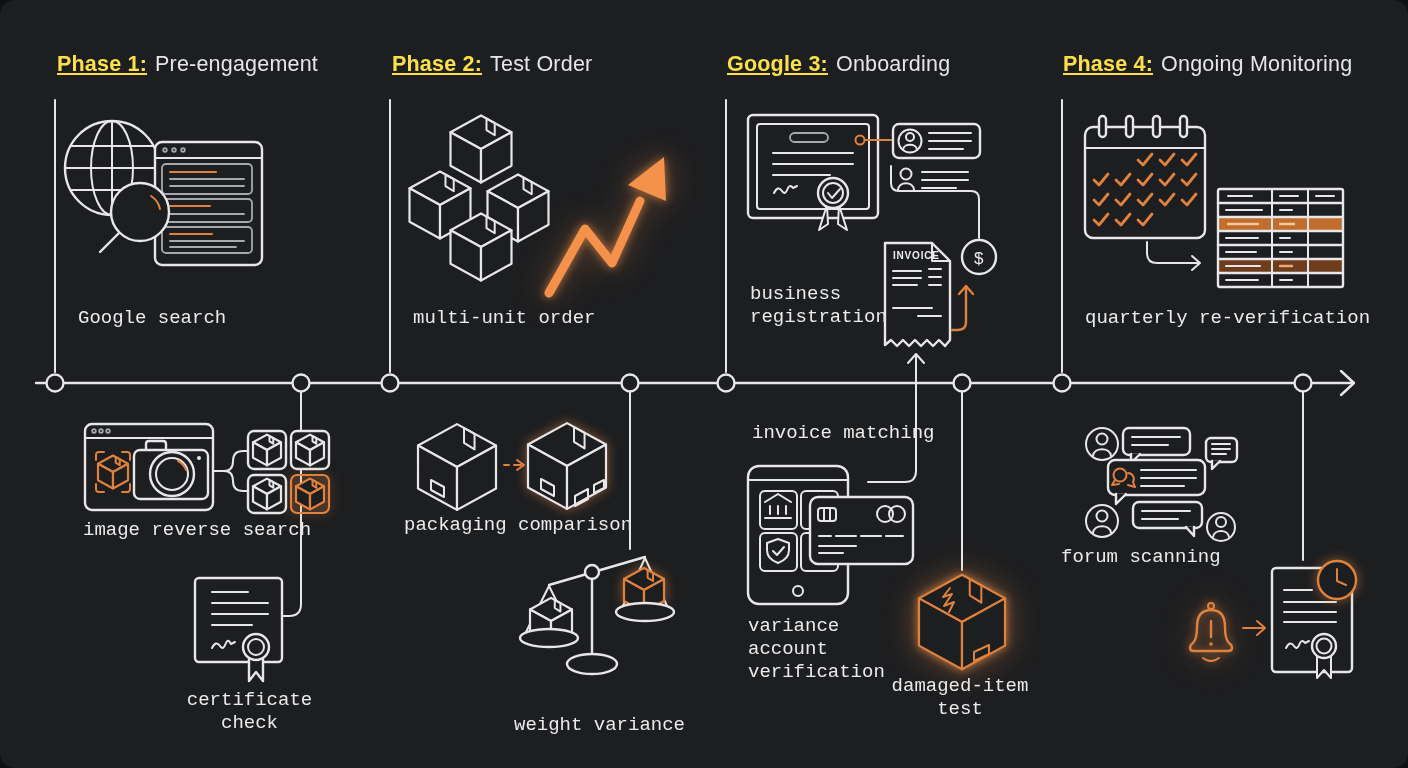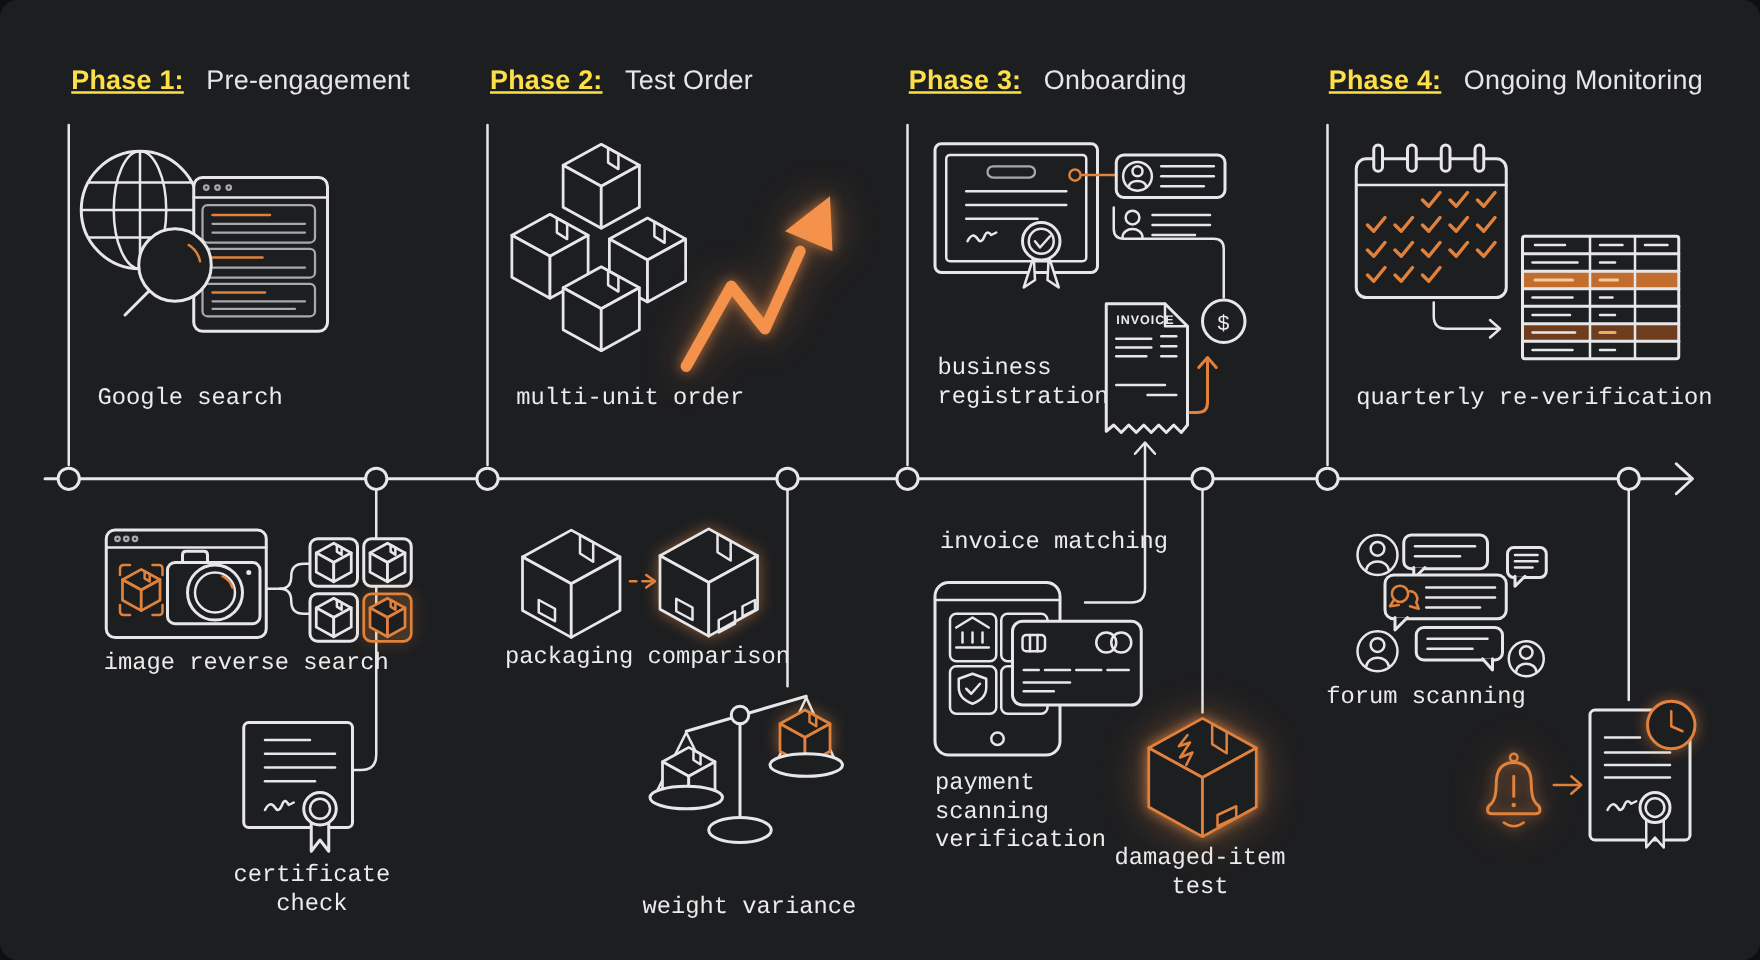--- a/index.html
+++ b/index.html
@@ -8,21 +8,21 @@
     --row-orange:#c26c2e; --text:#ebebec;
   }
   html,body{margin:0;padding:0;background:var(--frame);}
   .canvas{
     position:relative;width:1408px;height:768px;background:var(--bg);
     border-radius:14px;overflow:hidden;
     font-family:"Liberation Sans",sans-serif;color:var(--text);
   }
   .phase-header{position:absolute;top:52px;font-size:21.5px;letter-spacing:.2px;white-space:nowrap;}
   .phase-header .strong{font-weight:700;color:#fde047;text-decoration:underline;}
-  .phase-header .rest{font-weight:400;color:#e6e6e8;margin-left:18px;}
+  .phase-header .rest{font-weight:400;color:#e6e6e8;margin-left:8px;}
   .item-label{position:absolute;font-size:19px;line-height:1.22;color:var(--text);font-family:Liberation Mono, monospace;}
   .center{text-align:center;}
   svg{position:absolute;left:0;top:0;}
   .s{stroke:var(--line);fill:none;stroke-width:2.4;stroke-linecap:round;stroke-linejoin:round;}
   .sf{stroke:var(--line);fill:var(--bg);stroke-width:2.4;stroke-linecap:round;stroke-linejoin:round;}
   .sd{stroke:var(--line-dim);fill:none;stroke-width:1.8;stroke-linecap:round;}
   .ao{stroke:var(--accent);fill:none;stroke-width:2.4;stroke-linecap:round;stroke-linejoin:round;}
   .aof{stroke:var(--accent);fill:var(--bg);stroke-width:2.4;stroke-linecap:round;stroke-linejoin:round;}
   .thin{stroke-width:2;}
   .glow{filter:drop-shadow(0 0 5px rgba(244,145,74,.7)) drop-shadow(0 0 16px rgba(244,145,74,.38));}
@@ -36,35 +36,35 @@
 
 <div class="canvas">
 
   <div class="phase-header" style="left:57px">
     <span class="strong">Phase 1:</span><span class="rest">Pre-engagement</span>
   </div>
   <div class="phase-header" style="left:392px">
     <span class="strong">Phase 2:</span><span class="rest">Test Order</span>
   </div>
   <div class="phase-header" style="left:727px">
-    <span class="strong">Phase 3:</span><span class="rest">Onboarding</span>
+    <span class="strong">Google 3:</span><span class="rest">Onboarding</span>
   </div>
   <div class="phase-header" style="left:1063px">
     <span class="strong">Phase 4:</span><span class="rest">Ongoing Monitoring</span>
   </div>
 
   <div class="item-label" style="left:78px;top:307px">Google search</div>
   <div class="item-label" style="left:83px;top:519px">image reverse search</div>
   <div class="item-label center" style="left:162px;top:689px;width:175px">certificate check</div>
   <div class="item-label" style="left:413px;top:307px">multi-unit order</div>
   <div class="item-label" style="left:404px;top:514px">packaging comparison</div>
   <div class="item-label center" style="left:512px;top:714px;width:175px">weight variance</div>
   <div class="item-label" style="left:750px;top:283px;width:130px">business registration</div>
   <div class="item-label" style="left:752px;top:422px">invoice matching</div>
-  <div class="item-label" style="left:748px;top:615px;width:165px">payment scanning verification</div>
+  <div class="item-label" style="left:748px;top:615px;width:165px">variance account verification</div>
   <div class="item-label" style="left:1085px;top:307px">quarterly re-verification</div>
   <div class="item-label center" style="left:885px;top:675px;width:150px">damaged-item test</div>
   <div class="item-label" style="left:1061px;top:546px">forum scanning</div>
 
   <svg width="1408" height="768" viewBox="0 0 1408 768">
     <defs>
       <g id="isobox">
         <path d="M0,-11 L10,-5.5 L0,0 L-10,-5.5 Z" vector-effect="non-scaling-stroke" fill="#1d1e20" stroke="currentColor" stroke-width="2.2" stroke-linejoin="round"></path>
         <path d="M-10,-5.5 L0,0 L0,11 L-10,5.5 Z" vector-effect="non-scaling-stroke" fill="#1d1e20" stroke="currentColor" stroke-width="2.2" stroke-linejoin="round"></path>
         <path d="M10,-5.5 L0,0 L0,11 L10,5.5 Z" vector-effect="non-scaling-stroke" fill="#1d1e20" stroke="currentColor" stroke-width="2.2" stroke-linejoin="round"></path>

